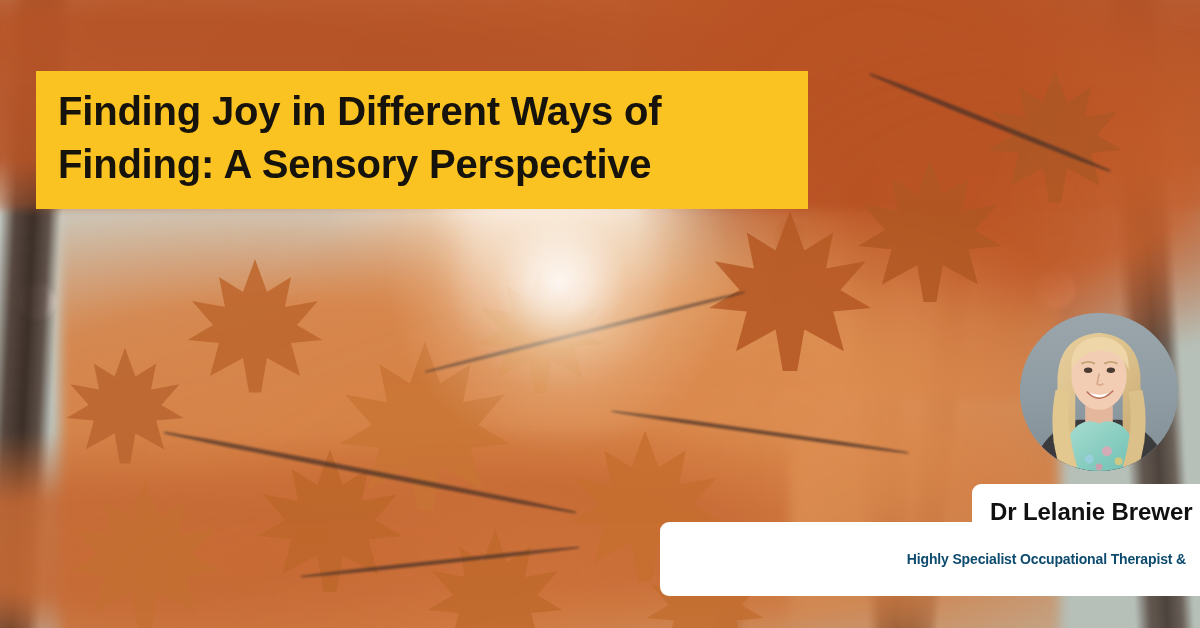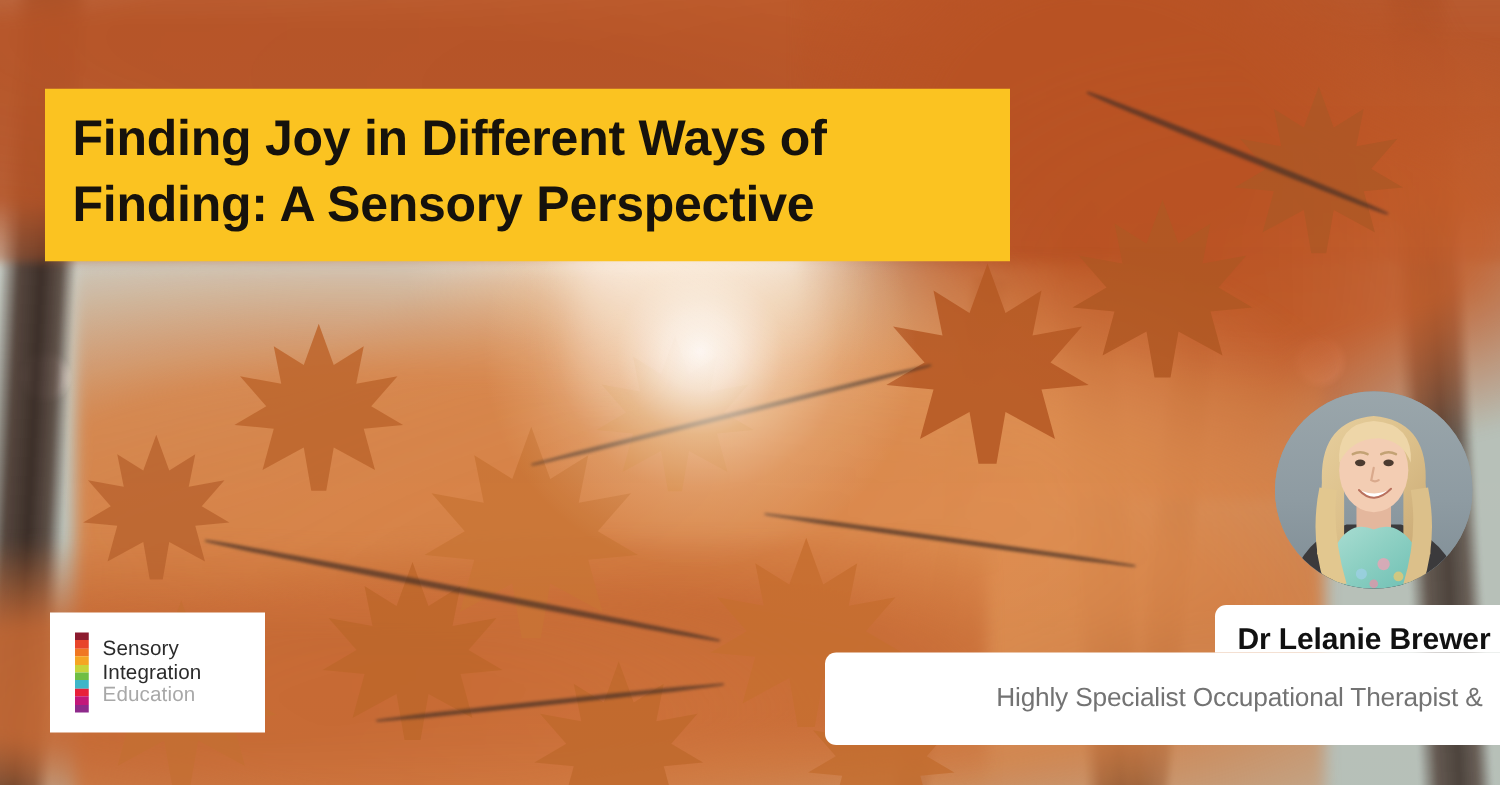--- a/index.html
+++ b/index.html
@@ -181,21 +181,21 @@
   .role-block{
     position:absolute;left:660px;top:522px;
     width:540px;height:74px;
     background:#ffffff;
     border-radius:9px 0 0 9px;
     box-sizing:border-box;
     padding:5px 14px 5px 14px;
     display:flex;flex-direction:column;justify-content:center;align-items:flex-end;
   }
   .role-block .rl{
-    font-size:21px;font-weight:normal;color:#737373;line-height:1.58;white-space:nowrap;letter-spacing:-.15px;
+    font-size:14px;font-weight:bold;color:#0c4a6e;line-height:1.58;white-space:nowrap;letter-spacing:-.15px;
   }
 </style>
 </head>
 <body>
 
 <div class="canvas">
 
   <div class="bg">
     <div class="bg-sky"></div>
     <div class="bg-bokeh"></div>
@@ -258,39 +258,20 @@
     <div class="sunflare"></div>
     <div class="sunray"></div>
     <div class="warmwash"></div>
   </div>
 
   <div class="title-banner">
     <div class="line">Finding Joy in Different Ways of</div>
     <div class="line">Finding: A Sensory Perspective</div>
   </div>
 
-  <div class="logo-box">
-    <div class="logo-bar">
-      <span style="background:#8C1B2E"></span>
-      <span style="background:#E8452A"></span>
-      <span style="background:#F07722"></span>
-      <span style="background:#F5A623"></span>
-      <span style="background:#C8D43A"></span>
-      <span style="background:#6FBE44"></span>
-      <span style="background:#3FB6C8"></span>
-      <span style="background:#E8203A"></span>
-      <span style="background:#C2187A"></span>
-      <span style="background:#8E2A8B"></span>
-    </div>
-    <div class="logo-words">
-      <div class="w">Sensory</div>
-      <div class="w">Integration</div>
-      <div class="w light">Education</div>
-    </div>
-  </div>
 
   <div class="avatar">
     <svg viewBox="0 0 160 160">
       <defs>
         <linearGradient id="abg" x1="0" y1="0" x2="0" y2="1">
           <stop offset="0%" stop-color="#9aa6ab"></stop>
           <stop offset="55%" stop-color="#8e9ba2"></stop>
           <stop offset="100%" stop-color="#7f8d95"></stop>
         </linearGradient>
         <linearGradient id="hairg" x1="0" y1="0" x2="1" y2="1">

